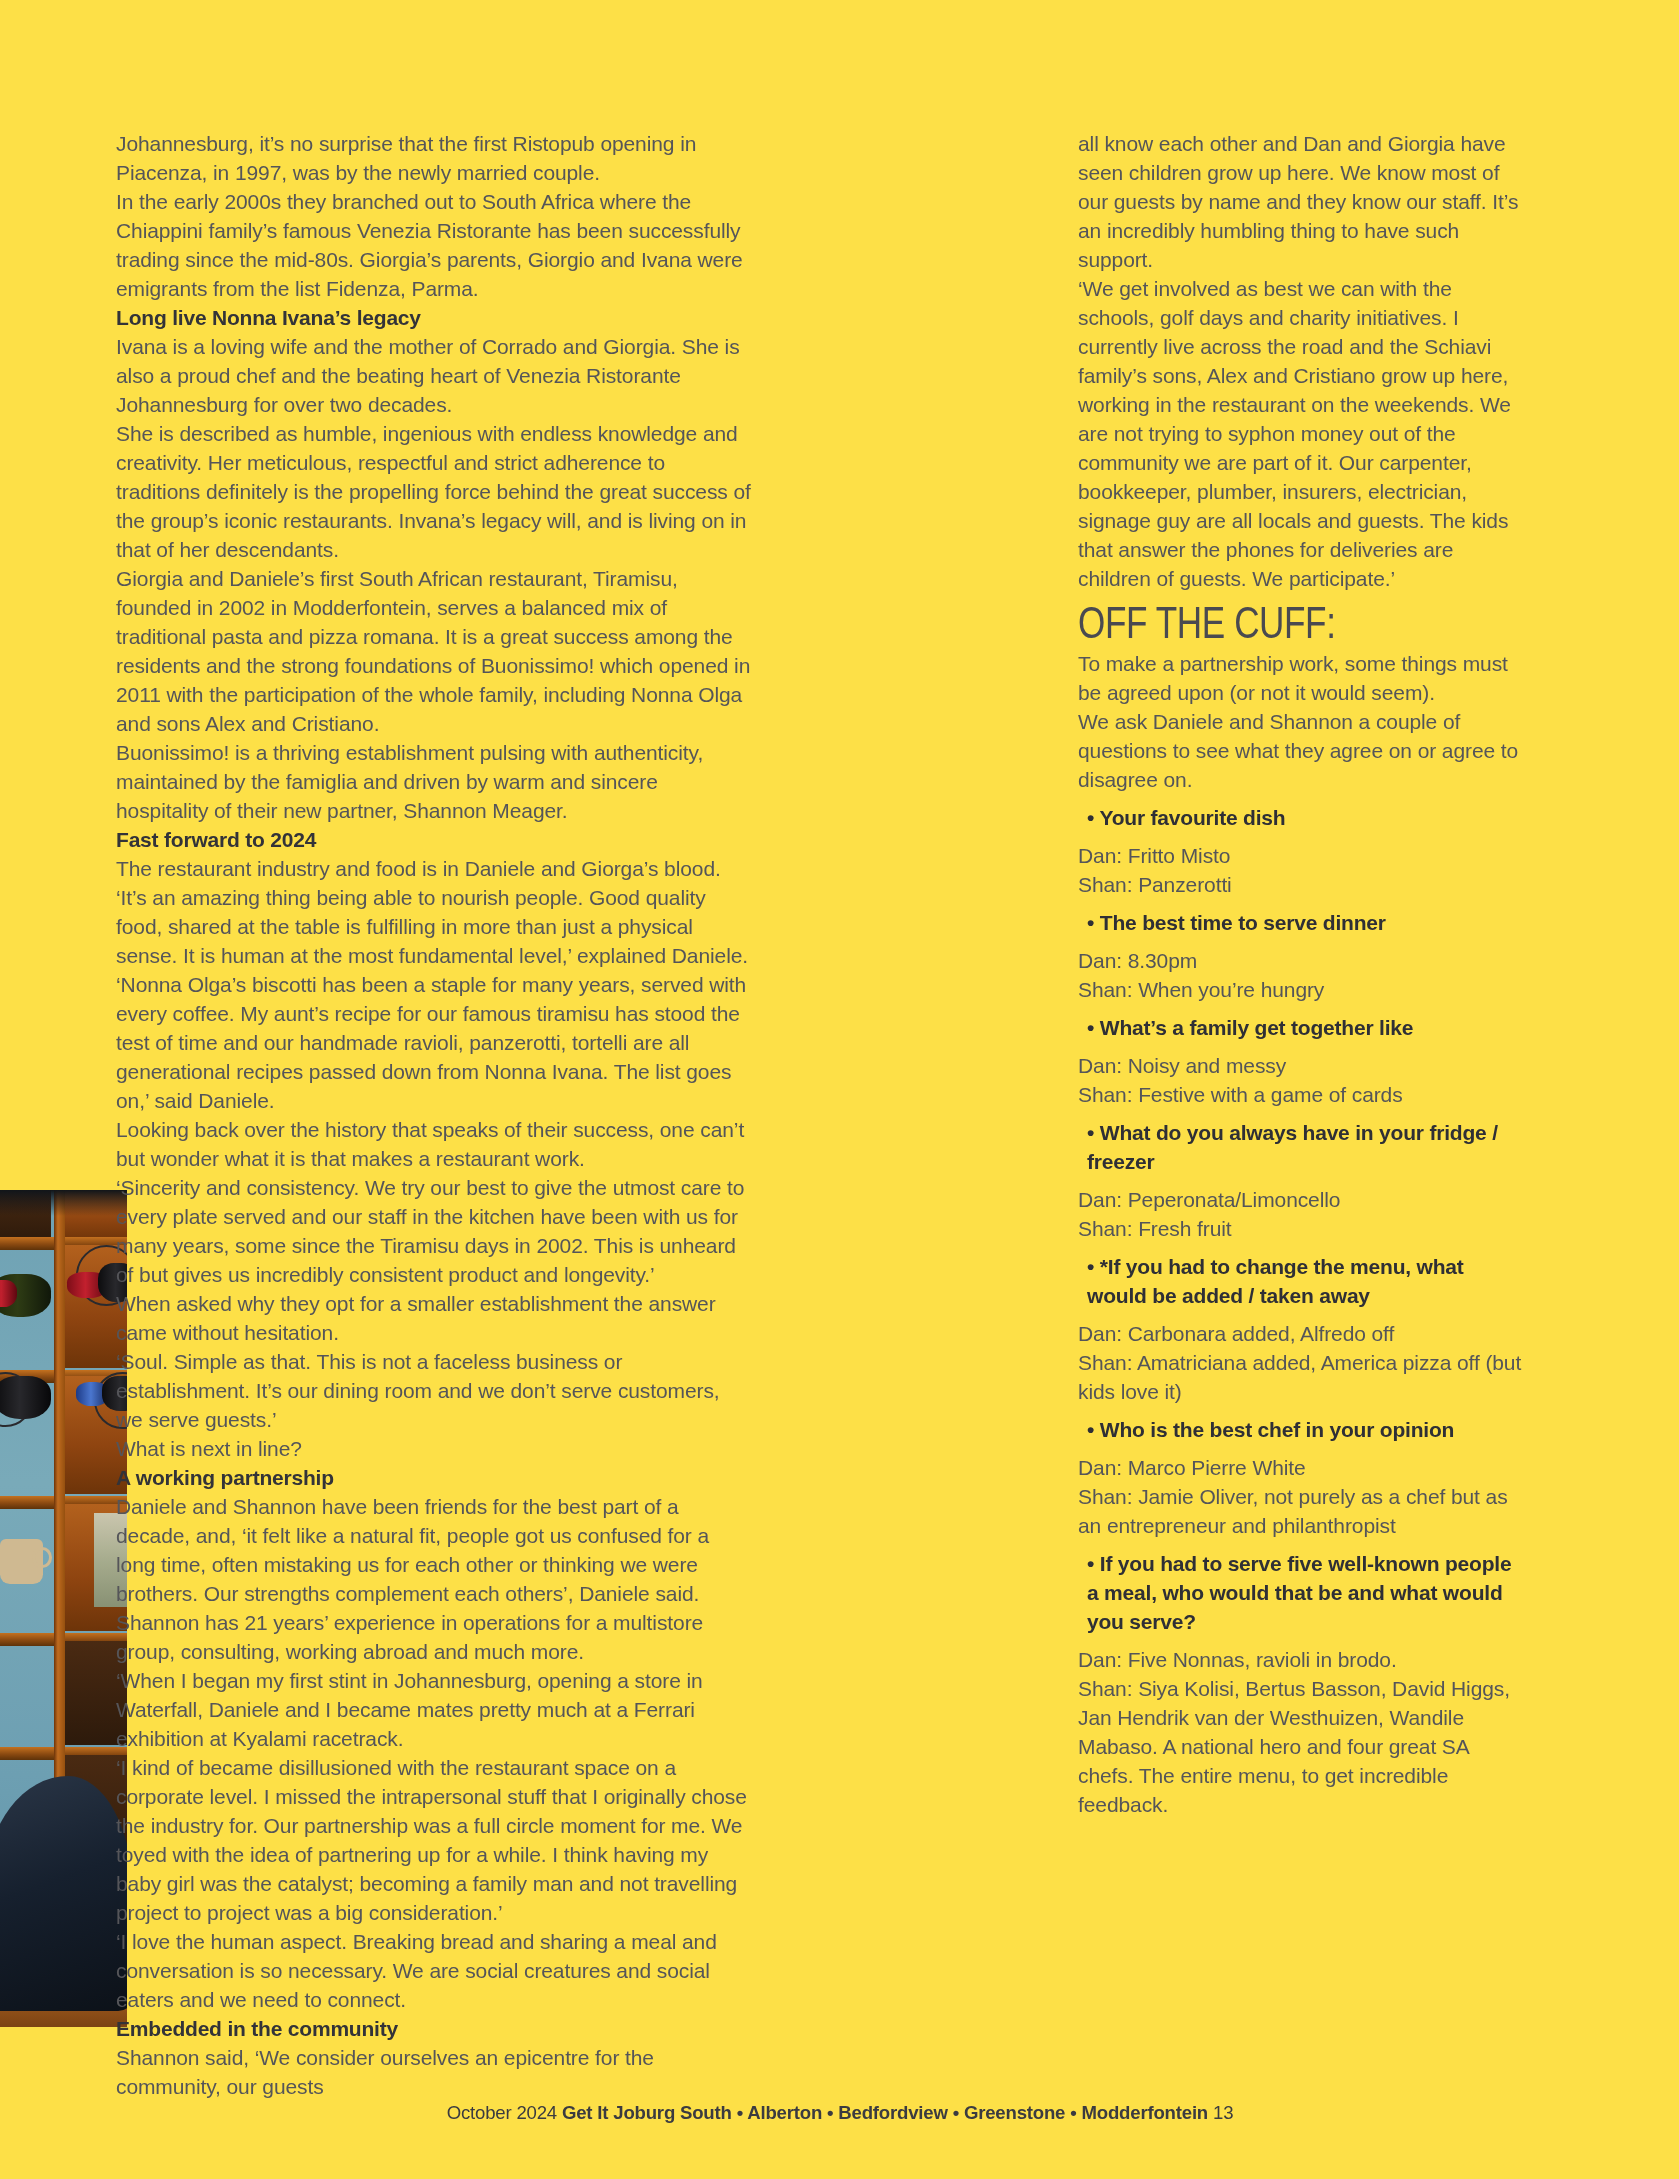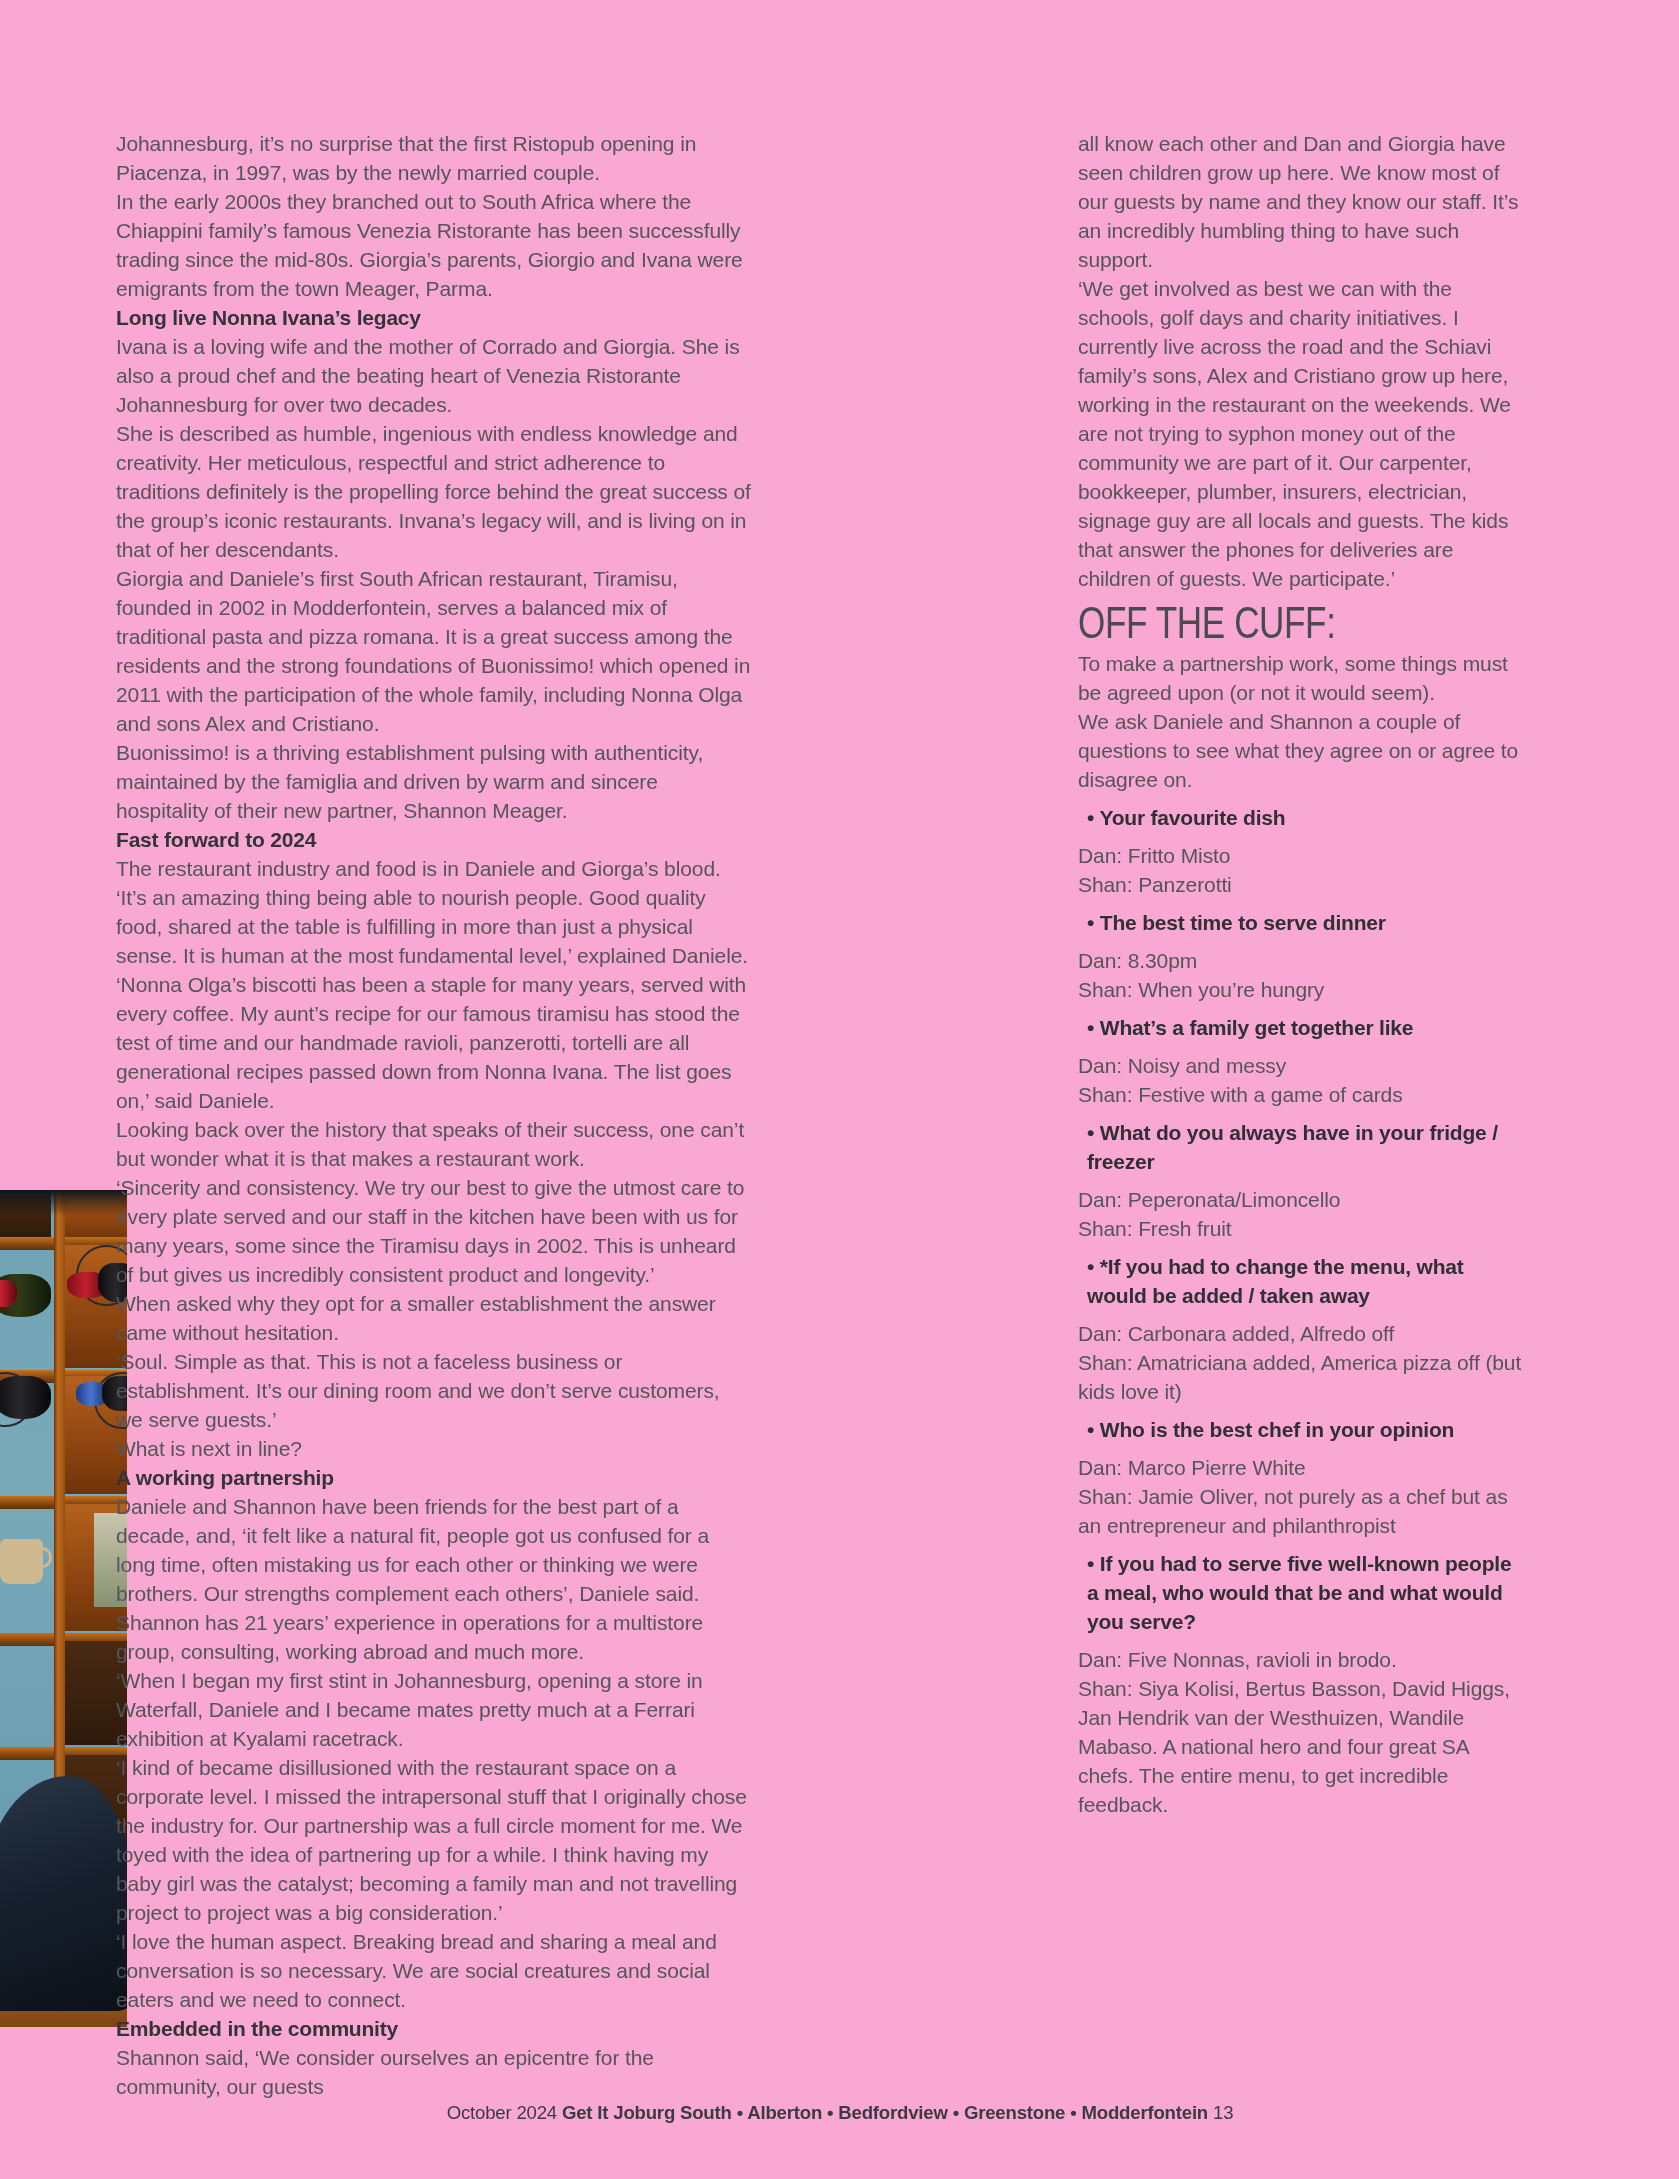--- a/index.html
+++ b/index.html
@@ -12,21 +12,21 @@
     height: 2180px;
     position: relative;
     font-family: "Liberation Sans", sans-serif;
     overflow: hidden;
   }
 
   
   #page {
     position: absolute;
     inset: 0;
-    background: #f9a8d4;
+    background: #fde047;
   }
 
   
   #photo {
     position: absolute;
     left: 0;
     top: 1190px;
     width: 127px;
     height: 837px;
     overflow: hidden;
@@ -260,21 +260,21 @@
       <div class="mug" style="left:0px; top:349px; width:43px; height:45px;"></div>
     </div>
 
     <div class="floor"></div>
     <div class="figure"></div>
     <div class="shadowtop"></div>
   </div>
 
   <div class="col" id="col-left">
       <p class="body">Johannesburg, it’s no surprise that the first Ristopub opening in Piacenza, in 1997, was by the newly married couple.</p>
-      <p class="body">In the early 2000s they branched out to South Africa where the Chiappini family’s famous Venezia Ristorante has been successfully trading since the mid-80s. Giorgia’s parents, Giorgio and Ivana were emigrants from the town Meager, Parma.</p>
+      <p class="body">In the early 2000s they branched out to South Africa where the Chiappini family’s famous Venezia Ristorante has been successfully trading since the mid-80s. Giorgia’s parents, Giorgio and Ivana were emigrants from the list Fidenza, Parma.</p>
       <h3 class="subhead">Long live Nonna Ivana’s legacy</h3>
       <p class="body">Ivana is a loving wife and the mother of Corrado and Giorgia. She is also a proud chef and the beating heart of Venezia Ristorante Johannesburg for over two decades.</p>
       <p class="body">She is described as humble, ingenious with endless knowledge and creativity. Her meticulous, respectful and strict adherence to traditions definitely is the propelling force behind the great success of the group’s iconic restaurants. Invana’s legacy will, and is living on in that of her descendants.</p>
       <p class="body">Giorgia and Daniele’s first South African restaurant, Tiramisu, founded in 2002 in Modderfontein, serves a balanced mix of traditional pasta and pizza romana. It is a great success among the residents and the strong foundations of Buonissimo! which opened in 2011 with the participation of the whole family, including Nonna Olga and sons Alex and Cristiano.</p>
       <p class="body">Buonissimo! is a thriving establishment pulsing with authenticity, maintained by the famiglia and driven by warm and sincere hospitality of their new partner, Shannon Meager.</p>
       <h3 class="subhead">Fast forward to 2024</h3>
       <p class="body">The restaurant industry and food is in Daniele and Giorga’s blood.</p>
       <p class="body">‘It’s an amazing thing being able to nourish people. Good quality food, shared at the table is fulfilling in more than just a physical sense. It is human at the most fundamental level,’ explained Daniele.</p>
       <p class="body">‘Nonna Olga’s biscotti has been a staple for many years, served with every coffee. My aunt’s recipe for our famous tiramisu has stood the test of time and our handmade ravioli, panzerotti, tortelli are all generational recipes passed down from Nonna Ivana. The list goes on,’ said Daniele.</p>
       <p class="body">Looking back over the history that speaks of their success, one can’t but wonder what it is that makes a restaurant work.</p>

